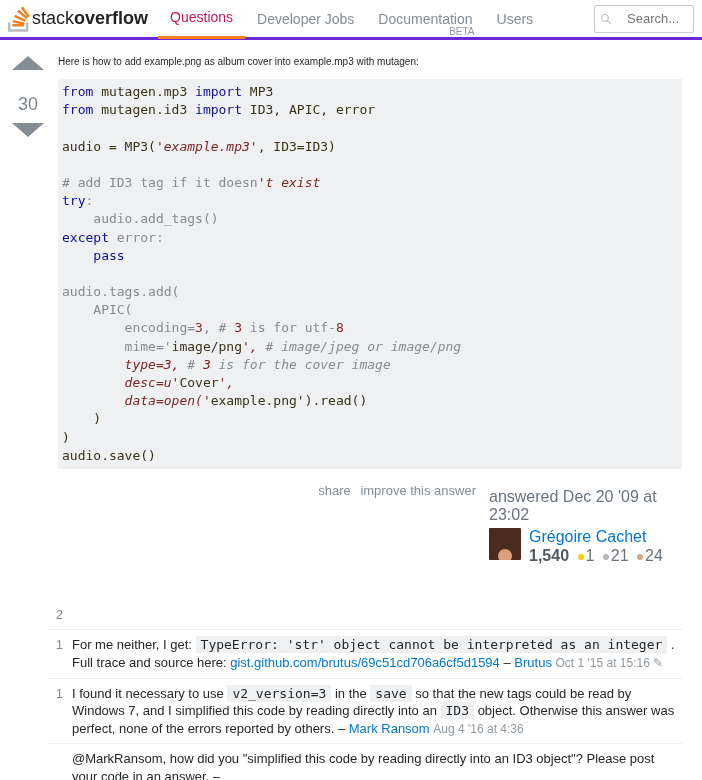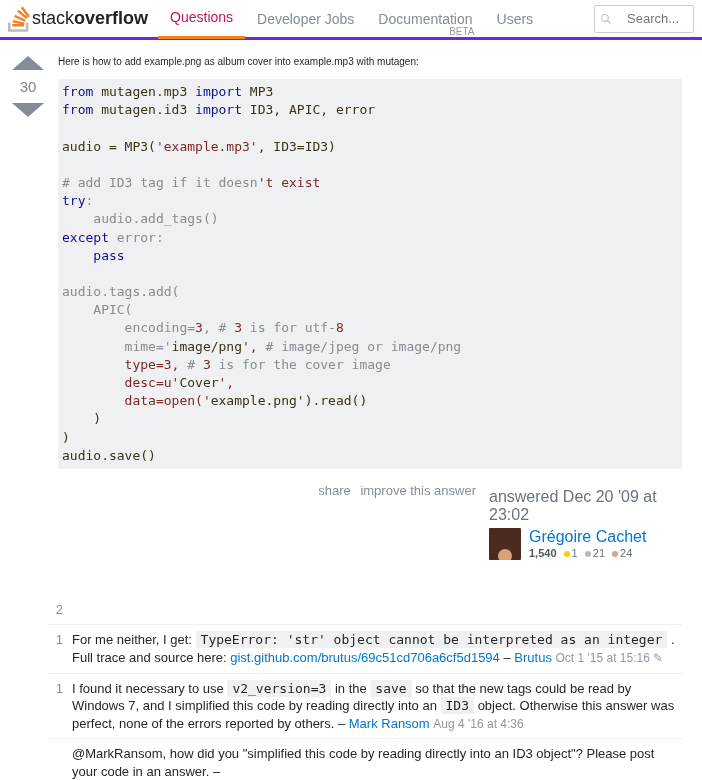--- a/index.html
+++ b/index.html
@@ -13,37 +13,37 @@
 .nav-item { display: flex; align-items: center; padding: 0 12px; color: #848d95; font-size: 14px; cursor: pointer; position: relative; }
 .nav-item.active { color: #be185d; border-bottom: 3px solid #f48024; }
 .nav-item .beta { position: absolute; bottom: 2px; right: 10px; font-size: 10px; color: #9199a1; }
 .searchbox { margin-left: auto; display: flex; align-items: center; border: 1px solid #c8ccd0; border-radius: 2px; padding: 2px 6px; color: #bbc0c4; width: 100px; height: 28px; }
 .searchbox input { border: none; outline: none; font-size: 13px; color: #535a60; width: 60px; margin-left: 16px; }
 .content { display: flex; padding: 16px 20px 10px 10px; }
 .votecol { width: 36px; display: flex; flex-direction: column; align-items: center; color: #858c93; }
 .arrow { width: 0; height: 0; border-left: 16px solid transparent; border-right: 16px solid transparent; cursor: pointer; }
 .arrow.up { border-bottom: 14px solid #858c93; margin-bottom: 8px; }
 .arrow.down { border-top: 14px solid #858c93; margin-top: 8px; }
-.score { font-size: 15px; color: #7f858d; }
+.score { font-size: 18px; color: #7f858d; margin-top: 16px; }
 .postbody { flex: 1; margin-left: 12px; }
 .prose { font-size: 10px; color: #242729; margin-bottom: 12px; }
 pre { background: #eff0f1; padding: 4px; font-family: Consolas, Menlo, monospace; font-size: 13px; line-height: 1.4; overflow: auto; white-space: pre; color: #393318; margin-bottom: 14px; }
 .kw { color: #101094; }
-.str { color: #7d2727; }
+.str { color: #7d2727; font-style: italic; }
 .cm { color: #858c93; }
 .num { color: #7d2727; }
 .postmenu { display: flex; justify-content: flex-end; align-items: flex-start; font-size: 13px; }
 .postlinks a { color: #848d95; margin-right: 6px; cursor: pointer; }
 .usercard { text-align: left; width: 200px; padding: 5px 6px 7px 7px; }
 .usercard .time { color: #6a737c; font-size: 16px; margin-bottom: 4px; }
 .usercard .row { display: flex; }
 .avatar { width: 32px; height: 32px; background: #4b2a1f; margin-right: 8px; display:flex; align-items:flex-end; justify-content:center; overflow:hidden; border-radius:1px;}
 .avatar .head{ width:14px;height:14px;background:#d9a17b;border-radius:50%;margin-bottom:-3px;}
 .userdetails a { color: #07c; font-size: 16px; }
-.rep { color: #6a737c; font-size: 11px; margin-top: 1px; }
+.rep { color: #6a737c; font-size: 16px; margin-top: 1px; }
 .rep b { color: #535a60; font-weight: bold; }
 .badge { display: inline-block; width: 6px; height: 6px; border-radius: 50%; margin: 0 2px 0 4px; vertical-align: middle; }
 .gold { background: #ffcc01; }
 .silver { background: #b4b8bc; }
 .bronze { background: #d1a684; }
 .comments { margin: 18px 0 0 48px; padding-right: 20px; }
 .comment { display: flex; padding: 6px 0; border-bottom: 1px solid #eff0f1; font-size: 13px; color: #242729; line-height: 1.35; }
 .cscore { width: 18px; text-align: right; color: #848d95; font-size: 13px; padding-right: 3px; flex-shrink:0; }
 .cbody { flex: 1; padding-left: 6px; }
 .cbody code { background: #eff0f1; padding: 1px 5px; font-family: Consolas, monospace; font-size: 13px; }

